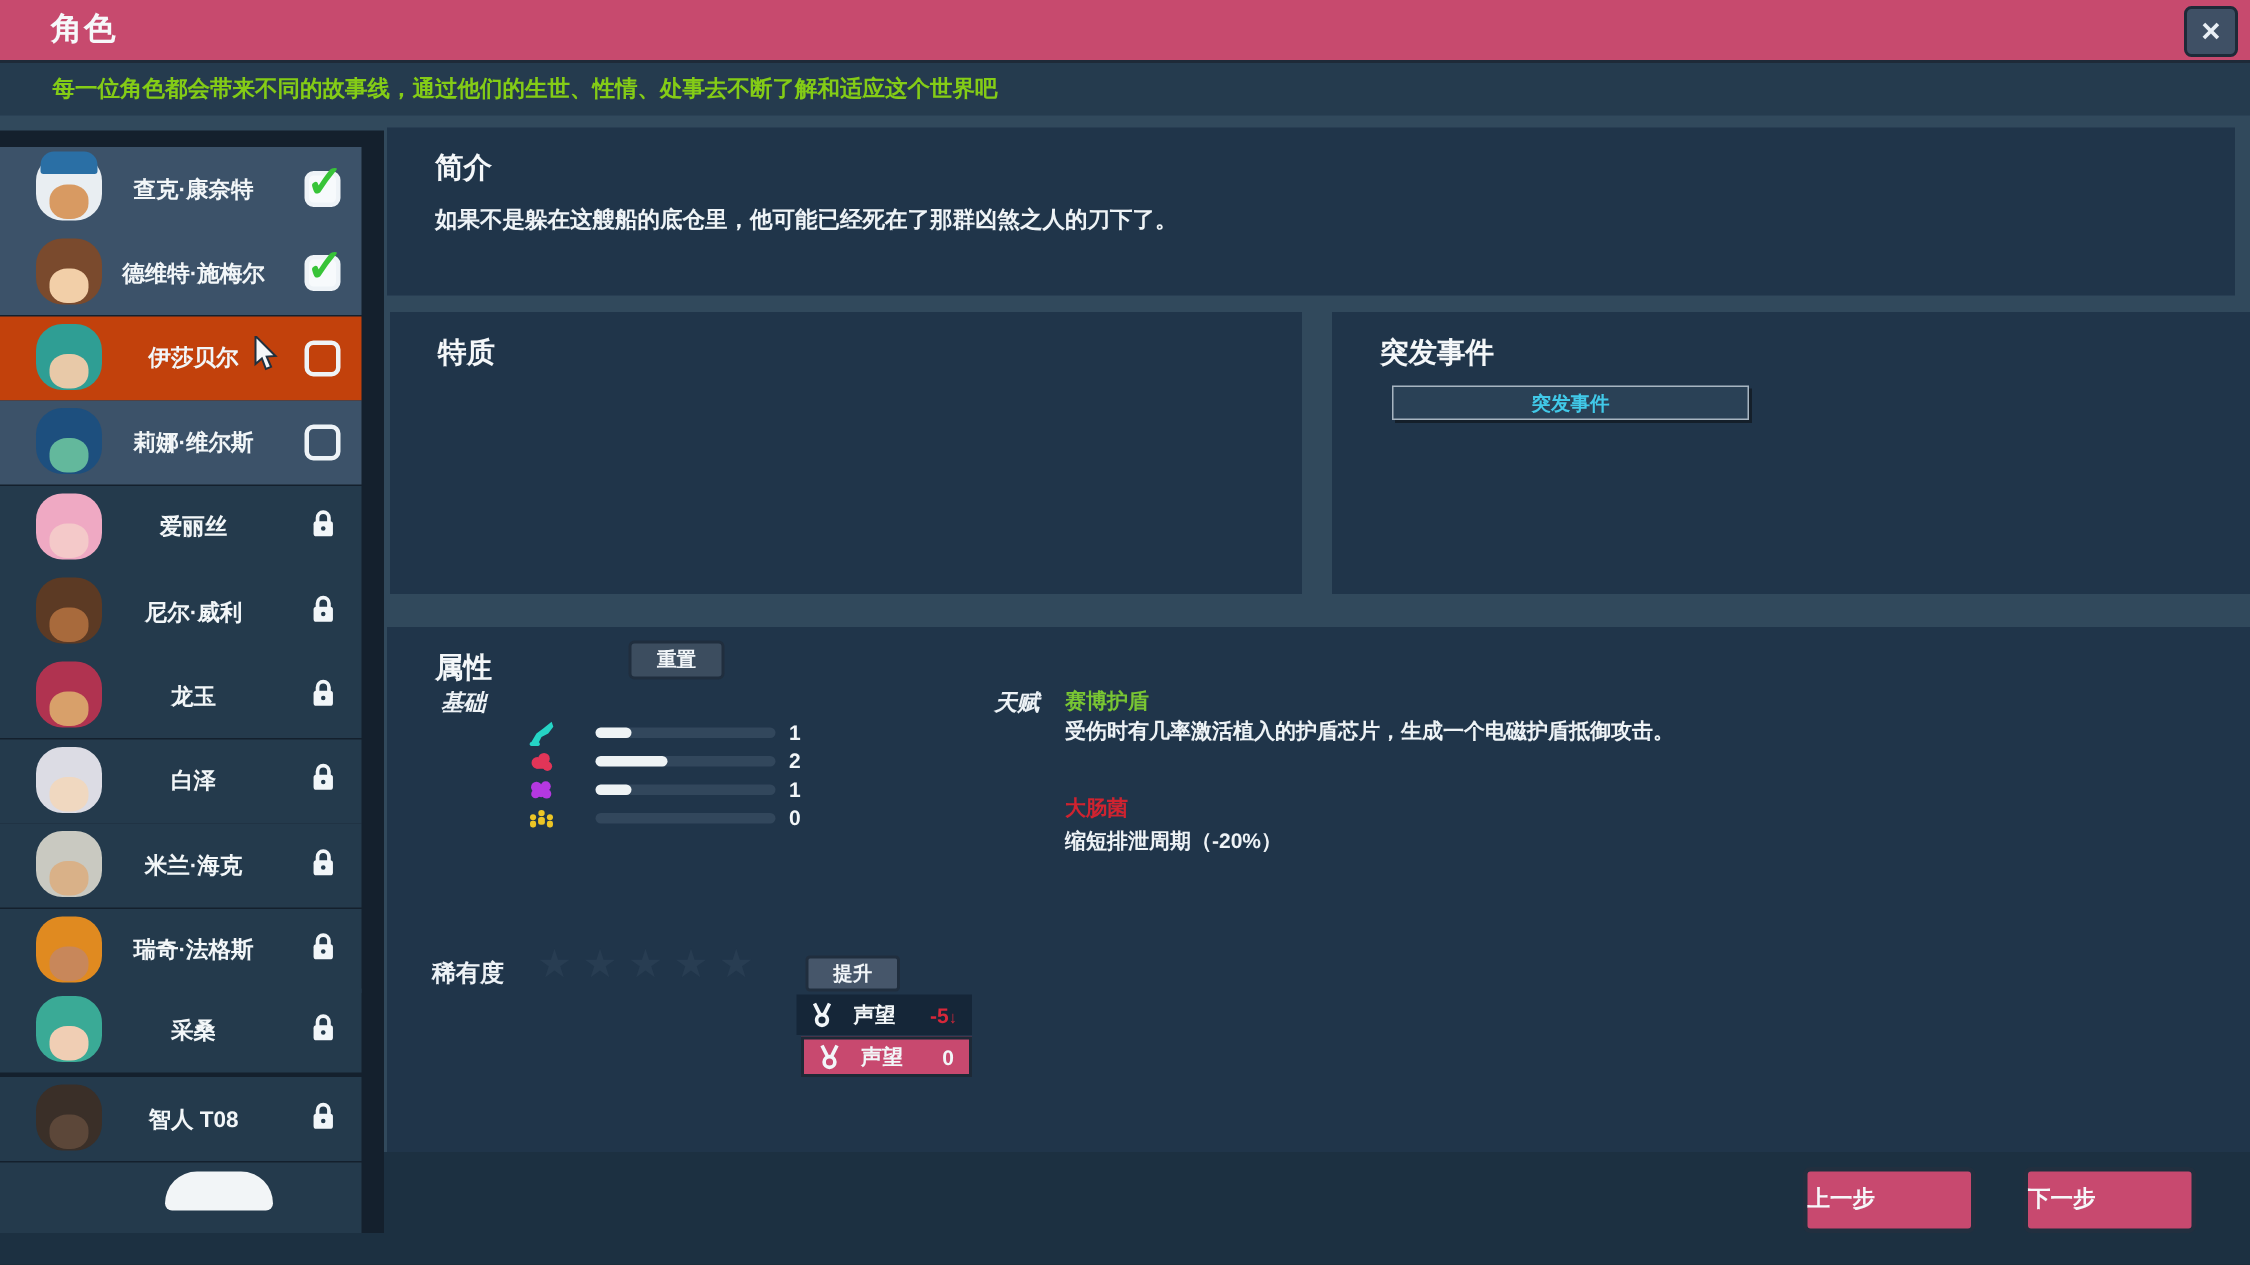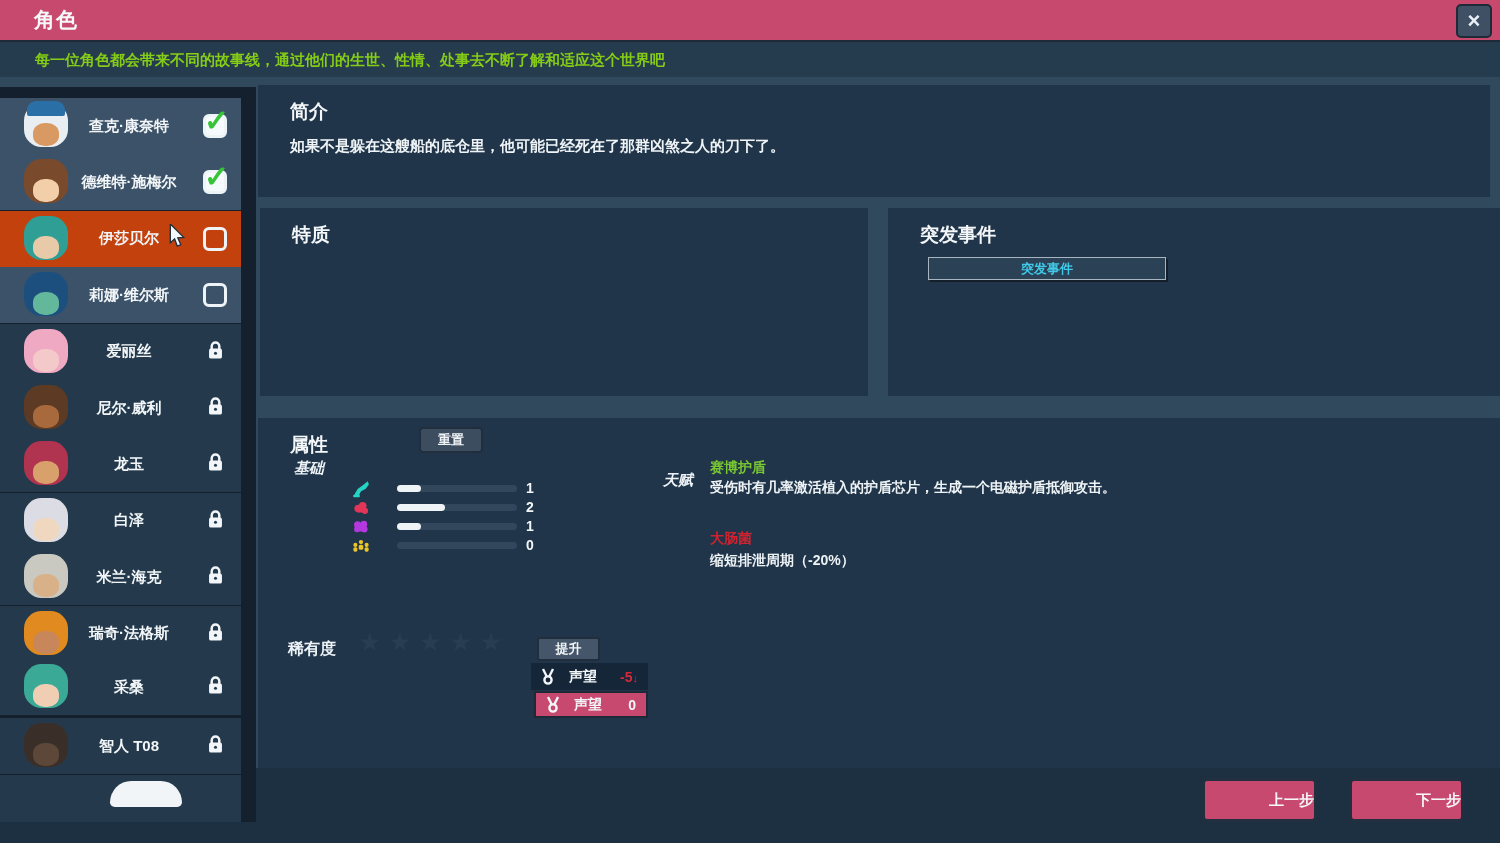--- a/index.html
+++ b/index.html
@@ -65,21 +65,21 @@
        border:2px solid #202e3e;border-radius:4px;color:#f1f5f8;font-size:13px;font-weight:bold;
        text-align:center;line-height:21px;box-sizing:border-box;cursor:pointer;}
   .base-label{position:absolute;left:36px;top:41px;font-size:15px;font-weight:bold;font-style:italic;color:#edf2f6;}
   .stats{position:absolute;left:0;top:62px;width:600px;}
   .stat-row{position:absolute;left:0;width:600px;height:18px;}
   .stat-ico{position:absolute;left:94px;top:0;width:18px;height:18px;}
   .bar-track{position:absolute;left:139px;top:5px;width:120px;height:7px;border-radius:4px;background:#32475c;}
   .bar-fill{position:absolute;left:0;top:0;height:7px;border-radius:4px;background:#eef3f5;}
   .stat-val{position:absolute;left:268px;top:0;font-size:14px;font-weight:bold;color:#f2f6f8;}
 
-  .talent-label{position:absolute;left:405px;top:53px;font-size:15px;font-weight:bold;font-style:italic;color:#edf2f6;}
+  .talent-label{position:absolute;left:405px;top:41px;font-size:15px;font-weight:bold;font-style:italic;color:#edf2f6;}
   .buff-name{position:absolute;left:452px;top:41px;font-size:14px;font-weight:bold;}
   .buff-desc{position:absolute;left:452px;top:61px;font-size:14px;font-weight:600;color:#eef3f6;}
   .debuff-name{position:absolute;left:452px;top:112px;font-size:14px;font-weight:bold;}
   .debuff-desc{position:absolute;left:452px;top:134px;font-size:14px;font-weight:600;color:#eef3f6;}
 
   .rarity-label{position:absolute;left:30px;top:221px;font-size:16px;font-weight:bold;color:#edf2f6;}
   .stars{position:absolute;left:100px;top:209px;font-size:26px;letter-spacing:7px;color:#283d52;}
   .upgrade-btn{position:absolute;left:279px;top:219px;width:63px;height:24px;background:#46566a;
        border:2px solid #202e3e;border-radius:3px;color:#f1f5f8;font-size:13px;font-weight:bold;
        text-align:center;line-height:19px;box-sizing:border-box;cursor:pointer;}
@@ -88,21 +88,21 @@
   .cost-row.balance{top:273px;width:114px;left:276px;background:#c8496f;border:2px solid #1d2936;}
   .cost-ico{width:18px;height:18px;margin-left:8px;flex:0 0 auto;}
   .cost-label{margin-left:12px;font-size:14px;font-weight:bold;color:#f2f6f8;}
   .cost-val{margin-left:auto;margin-right:10px;font-size:14px;font-weight:bold;color:#f2f6f8;}
   .cost-row.deficit .cost-val{color:#d6283a;}
   .cost-val .arr{font-size:11px;}
 
   
   .nav-btn{position:absolute;top:778px;width:115px;height:44px;background:#c8496f;
        border:3px solid #222f3f;border-radius:5px;color:#f6f8fa;font-size:15px;font-weight:bold;
-       text-align:right;line-height:38px;box-sizing:border-box;cursor:pointer;}
+       text-align:left;line-height:38px;box-sizing:border-box;cursor:pointer;}
   .btn-prev{left:1202px;}
   .btn-next{left:1349px;}
 
   .cursor{position:absolute;left:168px;top:224px;z-index:9;}
 </style>
 </head>
 <body>
 
 <div class="app">
 

